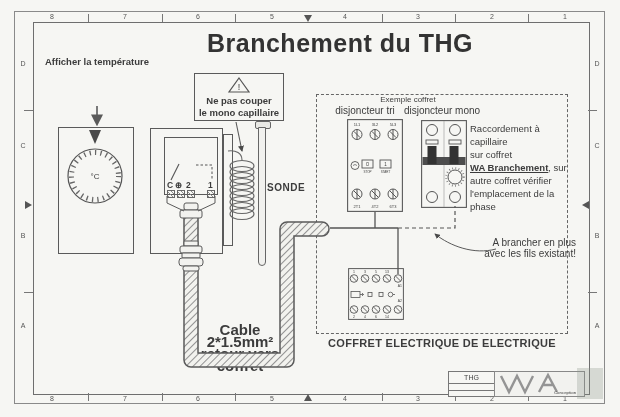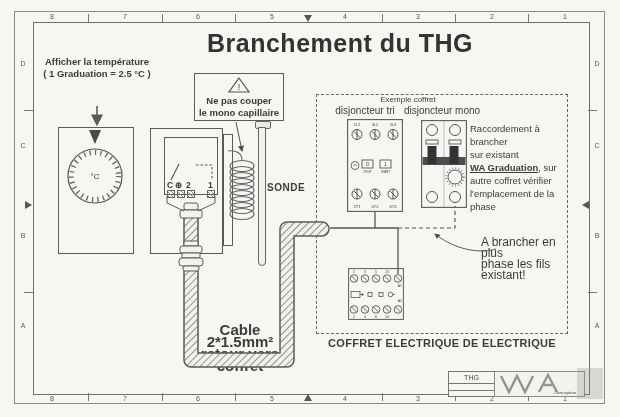--- a/index.html
+++ b/index.html
@@ -76,21 +76,20 @@
 
   <div class="cmark" style="left:304px;top:15px;border-left:4px solid transparent;border-right:4px solid transparent;border-top:7px solid #555;"></div>
   <div class="cmark" style="left:304px;top:394px;border-left:4px solid transparent;border-right:4px solid transparent;border-bottom:7px solid #555;"></div>
   <div class="cmark" style="left:25px;top:201px;border-top:4px solid transparent;border-bottom:4px solid transparent;border-left:7px solid #555;"></div>
   <div class="cmark" style="left:582px;top:201px;border-top:4px solid transparent;border-bottom:4px solid transparent;border-right:7px solid #555;"></div>
 
   <div class="txt b" style="left:140px;top:29px;width:400px;text-align:center;font-size:25px;letter-spacing:0.5px;color:#333;">Branchement du THG</div>
 
   <div class="txt b" style="left:34px;top:56px;width:126px;text-align:center;font-size:9.5px;line-height:11.5px;">
     <div>Afficher la température</div>
-    <div>( 1 Graduation = 2.5 °C )</div>
   </div>
 
   <div class="box" style="left:58px;top:127px;width:76px;height:127px;"></div>
 
   <div class="box" style="left:194px;top:73px;width:90px;height:48px;border-width:1.2px;">
     <svg width="88" height="18" style="position:absolute;left:0;top:2px;">
       <path d="M44,2 L54,16 L34,16 Z" fill="none" stroke="#555" stroke-width="1.2"></path>
       <text x="44" y="14" text-anchor="middle" font-size="9">!</text>
     </svg>
     <div class="b" style="position:absolute;left:0;top:21px;width:88px;text-align:center;font-size:9.5px;">Ne pas couper</div>
@@ -177,31 +176,31 @@
       <rect x="28.5" y="26" width="9" height="18" fill="#333"></rect>
       <circle cx="34" cy="57" r="7" fill="none" stroke="#555" stroke-width="1"></circle>
       <circle cx="34" cy="57" r="8.8" fill="none" stroke="#777" stroke-width="2" stroke-dasharray="0.8,2.4"></circle>
       <circle cx="11" cy="77" r="5.5" fill="none" stroke="#555" stroke-width="1"></circle>
       <circle cx="34" cy="77" r="5.5" fill="none" stroke="#555" stroke-width="1"></circle>
     </svg>
   </div>
 
   <div class="txt" style="left:470px;top:122px;width:102px;font-size:9.5px;line-height:13px;">
     <div>Raccordement à</div>
-    <div>brancher</div>
-    <div>sur existant</div>
-    <div><span class="b" style="text-decoration:underline;">WA Graduation</span><span>, sur</span></div>
+    <div>capillaire</div>
+    <div>sur coffret</div>
+    <div><span class="b" style="text-decoration:underline;">WA Branchement</span><span>, sur</span></div>
     <div>autre coffret vérifier</div>
     <div>l'emplacement de la</div>
     <div>phase</div>
   </div>
 
-  <div class="txt" style="left:481px;top:237px;width:95px;font-size:12px;line-height:11px;">
+  <div class="txt" style="left:481px;top:237px;width:95px;font-size:10px;line-height:11px;text-align:right;">
     <div>A brancher en plus</div>
-    <div>phase les fils existant!</div>
+    <div>avec les fils existant!</div>
   </div>
 
   <div class="abs" style="left:348px;top:268px;">
     <svg width="56" height="52">
       <rect x="0.6" y="0.6" width="54.8" height="50.8" fill="none" stroke="#5a5a5a" stroke-width="1"></rect>
       <text x="6" y="5" text-anchor="middle" font-size="3.5">1</text>
       <text x="17" y="5" text-anchor="middle" font-size="3.5">3</text>
       <text x="28" y="5" text-anchor="middle" font-size="3.5">5</text>
       <text x="39" y="5" text-anchor="middle" font-size="3.5">13</text>
       <g stroke="#555" stroke-width="0.9" fill="none">

